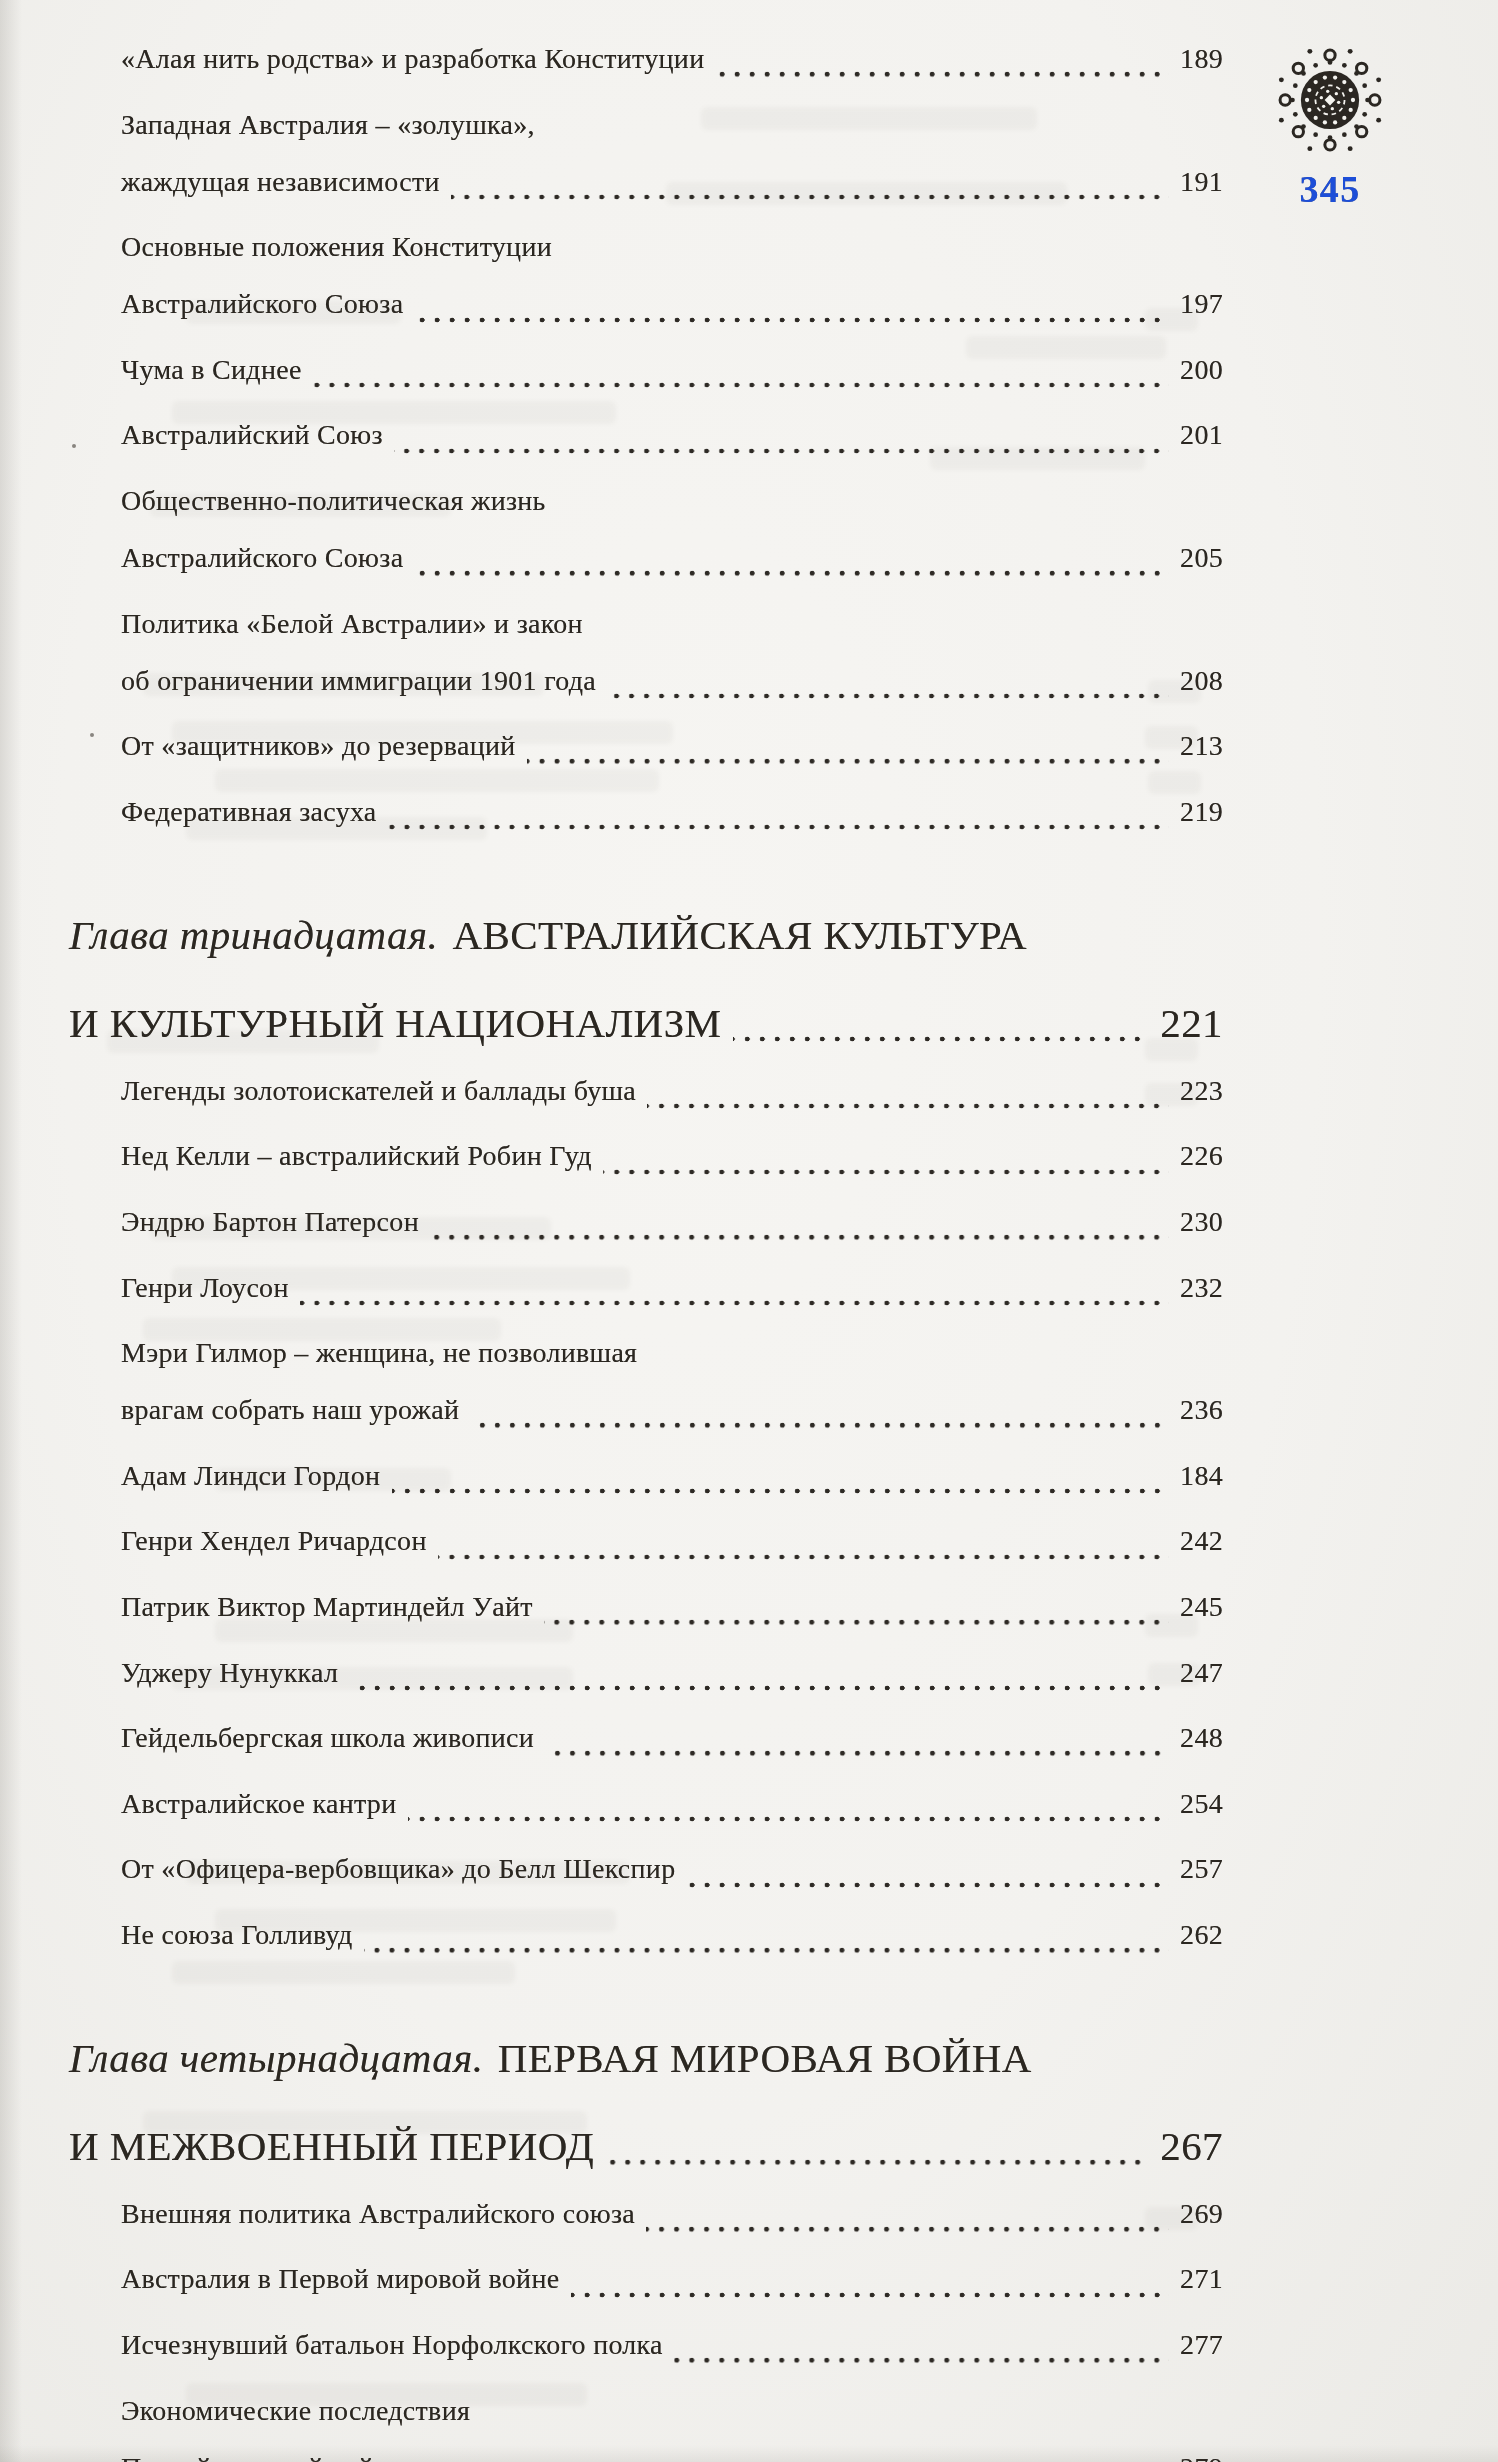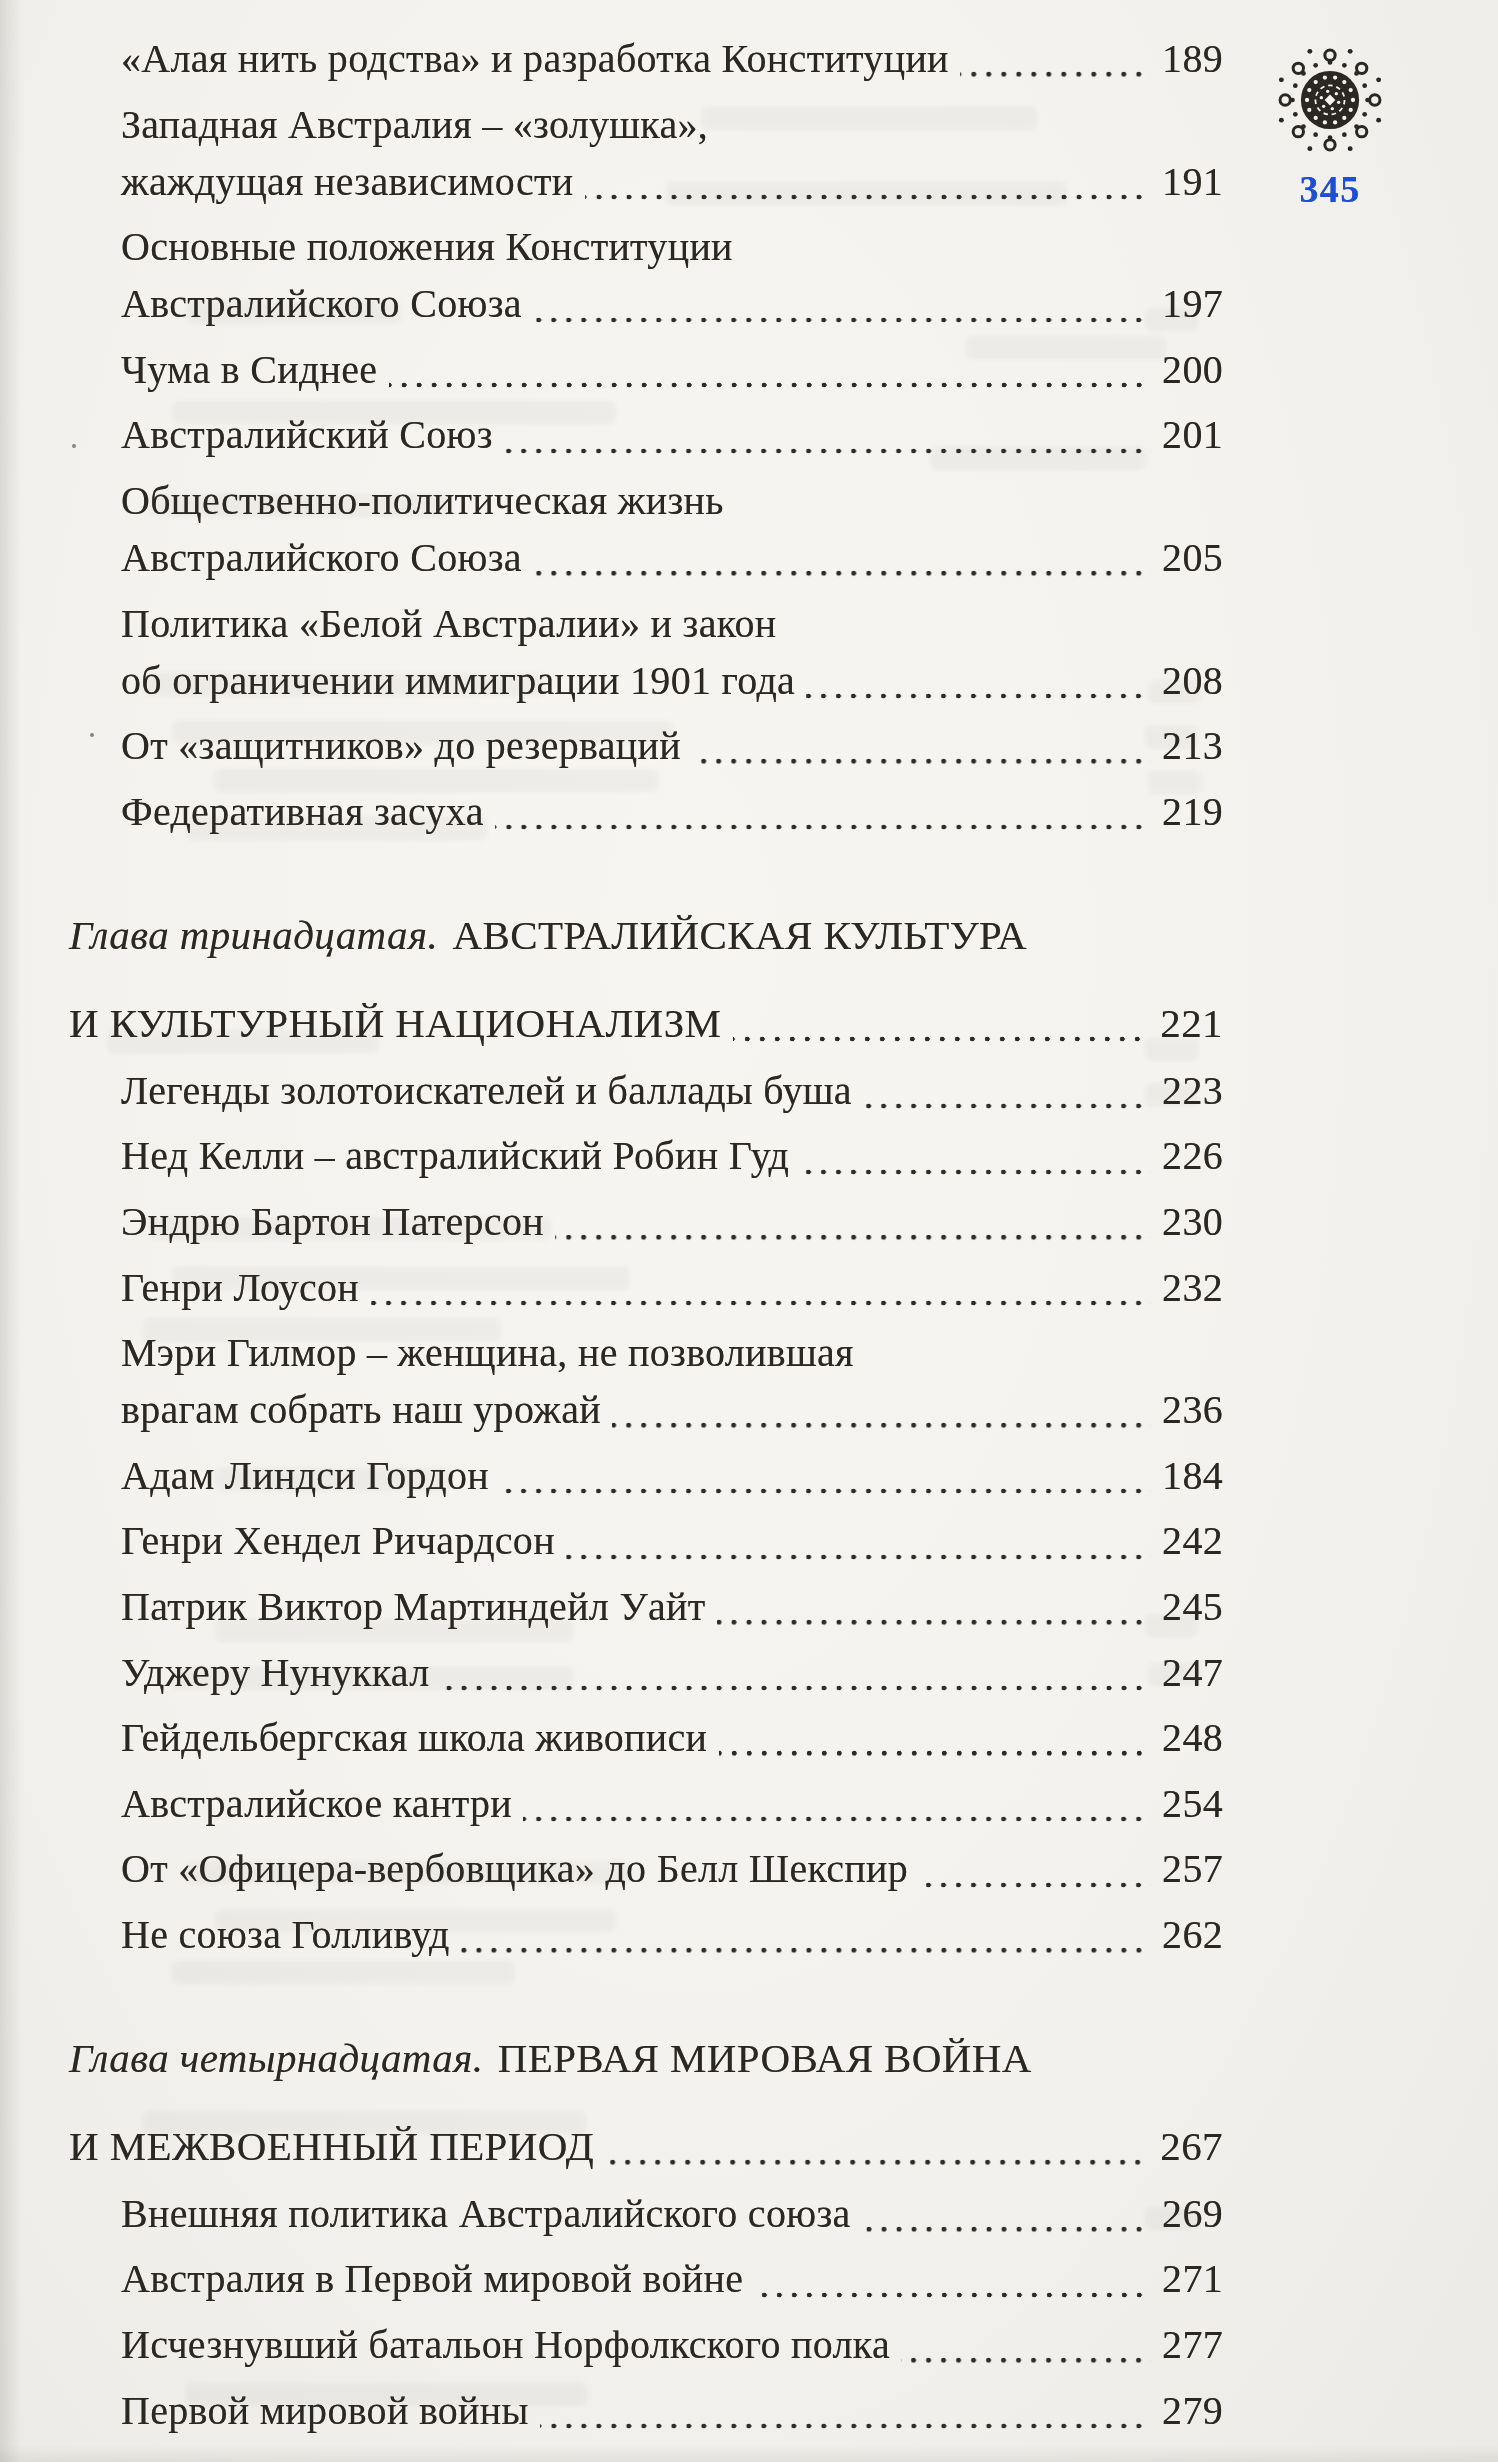--- a/index.html
+++ b/index.html
@@ -27,21 +27,21 @@
     position: absolute; left: 0; top: 0; right: 0;
     padding: 30px 275px 0 69px;
     box-sizing: border-box;
   }
   .toc-item { margin-bottom: 8.6px; }
   .toc-item.entry { padding-left: 52px; }
   .toc-item.chapter { margin-top: 67px; margin-bottom: 10px; }
 
   .line {
     display: flex; align-items: baseline;
-    font-size: 40px; line-height: 57px;
+    font-size: 28px; line-height: 57px;
     letter-spacing: 0.3px; white-space: nowrap;
     color: #2b2721;
     text-shadow: 0 0 0.4px rgba(43,39,33,.55);
   }
   .chapter .line { font-size: 41px; letter-spacing: 0.4px; margin-top: 31px; }
   .chapter-lead { font-style: italic; margin-right: 14.3px; }
 
   
   .leader {
     flex: 1 0 18.6px; height: 6.4px;
@@ -329,20 +329,23 @@
       </div>
     </div>
     <div class="toc-item entry">
       <div class="line">
         <span class="txt">Исчезнувший батальон Норфолкского полка</span>
         <span class="leader"></span>
         <span class="pagenum">277</span>
       </div>
     </div>
     <div class="toc-item entry">
+      <div class="line">
+        <span class="txt">Экономические последствия</span>
+      </div>
       <div class="line">
         <span class="txt">Первой мировой войны</span>
         <span class="leader"></span>
         <span class="pagenum">279</span>
       </div>
     </div>
   </div>
 
 <div class="corner">
   <svg id="rosette" width="112" height="112" viewBox="0 0 100 100">

